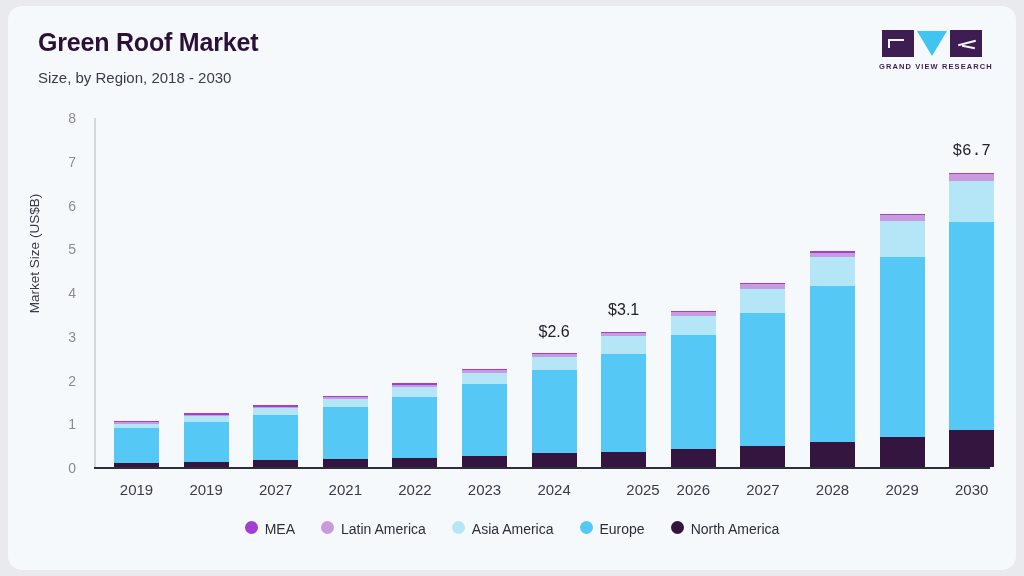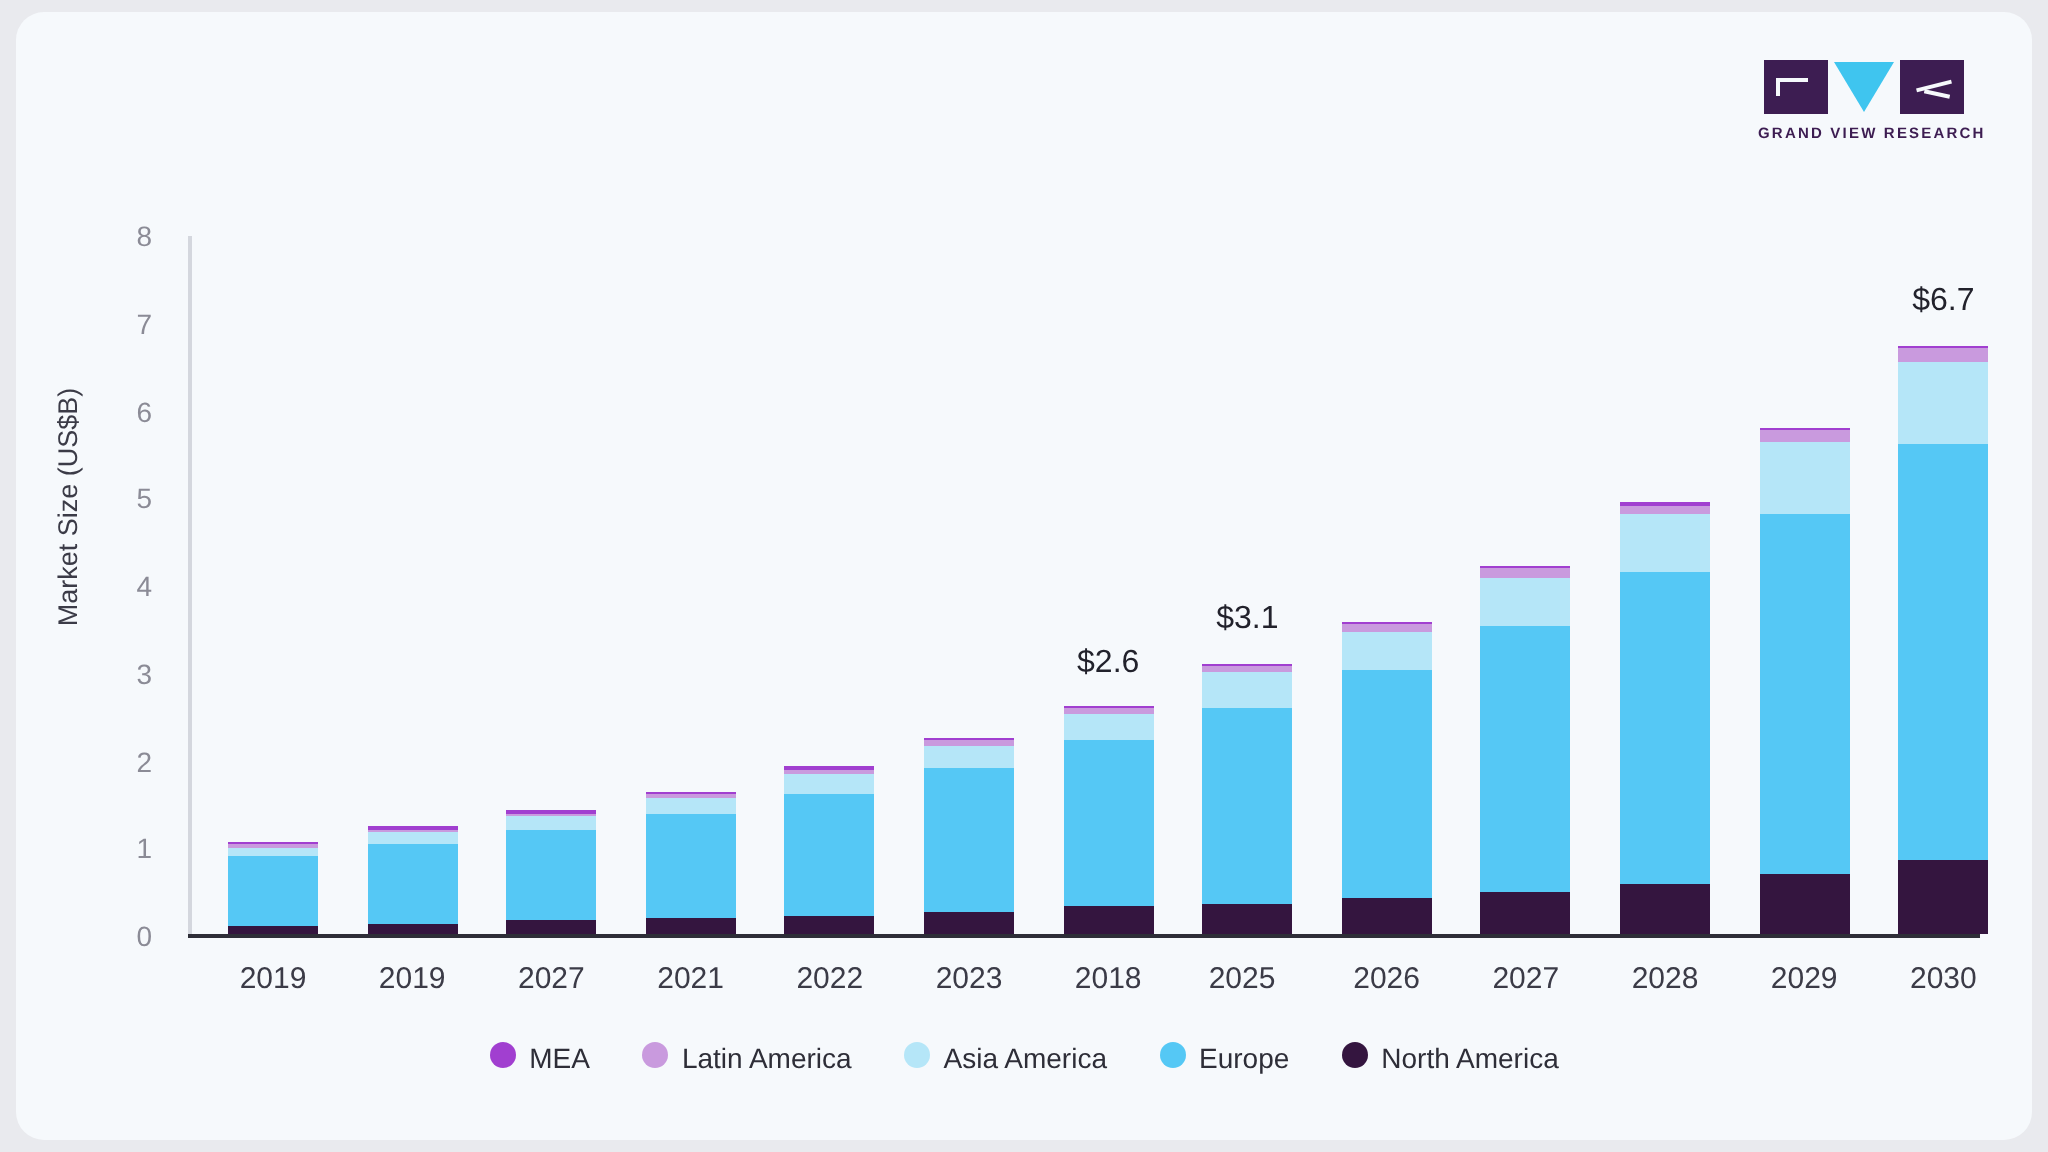--- a/index.html
+++ b/index.html
@@ -199,20 +199,24 @@
     font-size: 14px;
     color: #2e2e38;
     white-space: nowrap;
   }
 </style>
 </head>
 <body>
 
 <div id="card">
 
+  <div id="header">
+    <div id="chart-title">Green Roof Market</div>
+    <div id="chart-subtitle">Size, by Region, 2018 - 2030</div>
+  </div>
 
   <div id="logo">
     <div id="logo-marks">
       <div class="logo-sq logo-left">
         <div class="bar-h b1"></div>
           <div class="bar-h b2"></div>
       </div>
       <div id="logo-tri"></div>
       <div class="logo-sq logo-right">
         <div class="bar-h b1"></div>
@@ -287,30 +291,30 @@
         </div>
         <div class="x-tick-label" style="left: 436.5px;">2023</div>
         <div class="bar-group" style="left: 523.6px; width: 45px; height: 113.312px;">
           <div class="bar-seg" style="background: rgb(52, 21, 63); height: 13.5625px; bottom: 0px;"></div>
           <div class="bar-seg" style="background: rgb(85, 200, 245); height: 83.125px; bottom: 13.5625px;"></div>
           <div class="bar-seg" style="background: rgb(181, 230, 248); height: 13.5625px; bottom: 96.6875px;"></div>
           <div class="bar-seg" style="background: rgb(201, 154, 222); height: 2.625px; bottom: 110.25px;"></div>
           <div class="bar-seg" style="background: rgb(161, 63, 208); height: 1.5px; bottom: 112.875px;"></div>
         </div>
         <div class="bar-label" style="left: 506.1px; top: 316.688px;">$2.6</div>
-        <div class="x-tick-label" style="left: 506.1px;">2018</div>
+        <div class="x-tick-label" style="left: 506.1px;">2024</div>
         <div class="bar-group" style="left: 593.2px; width: 45px; height: 134.75px;">
           <div class="bar-seg" style="background: rgb(52, 21, 63); height: 15.3125px; bottom: 0px;"></div>
           <div class="bar-seg" style="background: rgb(85, 200, 245); height: 98px; bottom: 15.3125px;"></div>
           <div class="bar-seg" style="background: rgb(181, 230, 248); height: 17.5px; bottom: 113.312px;"></div>
           <div class="bar-seg" style="background: rgb(201, 154, 222); height: 3.0625px; bottom: 130.812px;"></div>
           <div class="bar-seg" style="background: rgb(161, 63, 208); height: 1.5px; bottom: 133.875px;"></div>
         </div>
         <div class="bar-label" style="left: 575.7px; top: 295.25px;">$3.1</div>
-        <div class="x-tick-label" style="left: 573px;">2025</div>
+        <div class="x-tick-label" style="left: 595px;">2025</div>
         <div class="bar-group" style="left: 662.8px; width: 45px; height: 155.75px;">
           <div class="bar-seg" style="background: rgb(52, 21, 63); height: 17.9375px; bottom: 0px;"></div>
           <div class="bar-seg" style="background: rgb(85, 200, 245); height: 114.188px; bottom: 17.9375px;"></div>
           <div class="bar-seg" style="background: rgb(181, 230, 248); height: 19.25px; bottom: 132.125px;"></div>
           <div class="bar-seg" style="background: rgb(201, 154, 222); height: 3.5px; bottom: 151.375px;"></div>
           <div class="bar-seg" style="background: rgb(161, 63, 208); height: 1.5px; bottom: 154.875px;"></div>
         </div>
         <div class="x-tick-label" style="left: 645.3px;">2026</div>
         <div class="bar-group" style="left: 732.4px; width: 45px; height: 183.75px;">
           <div class="bar-seg" style="background: rgb(52, 21, 63); height: 21.4375px; bottom: 0px;"></div>
@@ -336,21 +340,21 @@
           <div class="bar-seg" style="background: rgb(161, 63, 208); height: 1.5px; bottom: 251.562px;"></div>
         </div>
         <div class="x-tick-label" style="left: 854.1px;">2029</div>
         <div class="bar-group" style="left: 941.2px; width: 45px; height: 293.562px;">
           <div class="bar-seg" style="background: rgb(52, 21, 63); height: 36.75px; bottom: 0px;"></div>
           <div class="bar-seg" style="background: rgb(85, 200, 245); height: 207.812px; bottom: 36.75px;"></div>
           <div class="bar-seg" style="background: rgb(181, 230, 248); height: 41.5625px; bottom: 244.562px;"></div>
           <div class="bar-seg" style="background: rgb(201, 154, 222); height: 6.5625px; bottom: 286.125px;"></div>
           <div class="bar-seg" style="background: rgb(161, 63, 208); height: 1.5px; bottom: 292.688px;"></div>
         </div>
-        <div class="bar-label" style="left: 923.7px; top: 136.438px;">$6.7</div>
+        <div class="bar-label" style="left: 923.7px; top: 136.438px; font-family: Liberation Mono, monospace;">$6.7</div>
         <div class="x-tick-label" style="left: 923.7px;">2030</div>
       </div>
   </div>
 
   <div id="legend">
       <div class="legend-item">
         <span class="legend-dot" style="background: rgb(161, 63, 208);"></span>
         <span class="legend-label">MEA</span>
       </div>
       <div class="legend-item">

